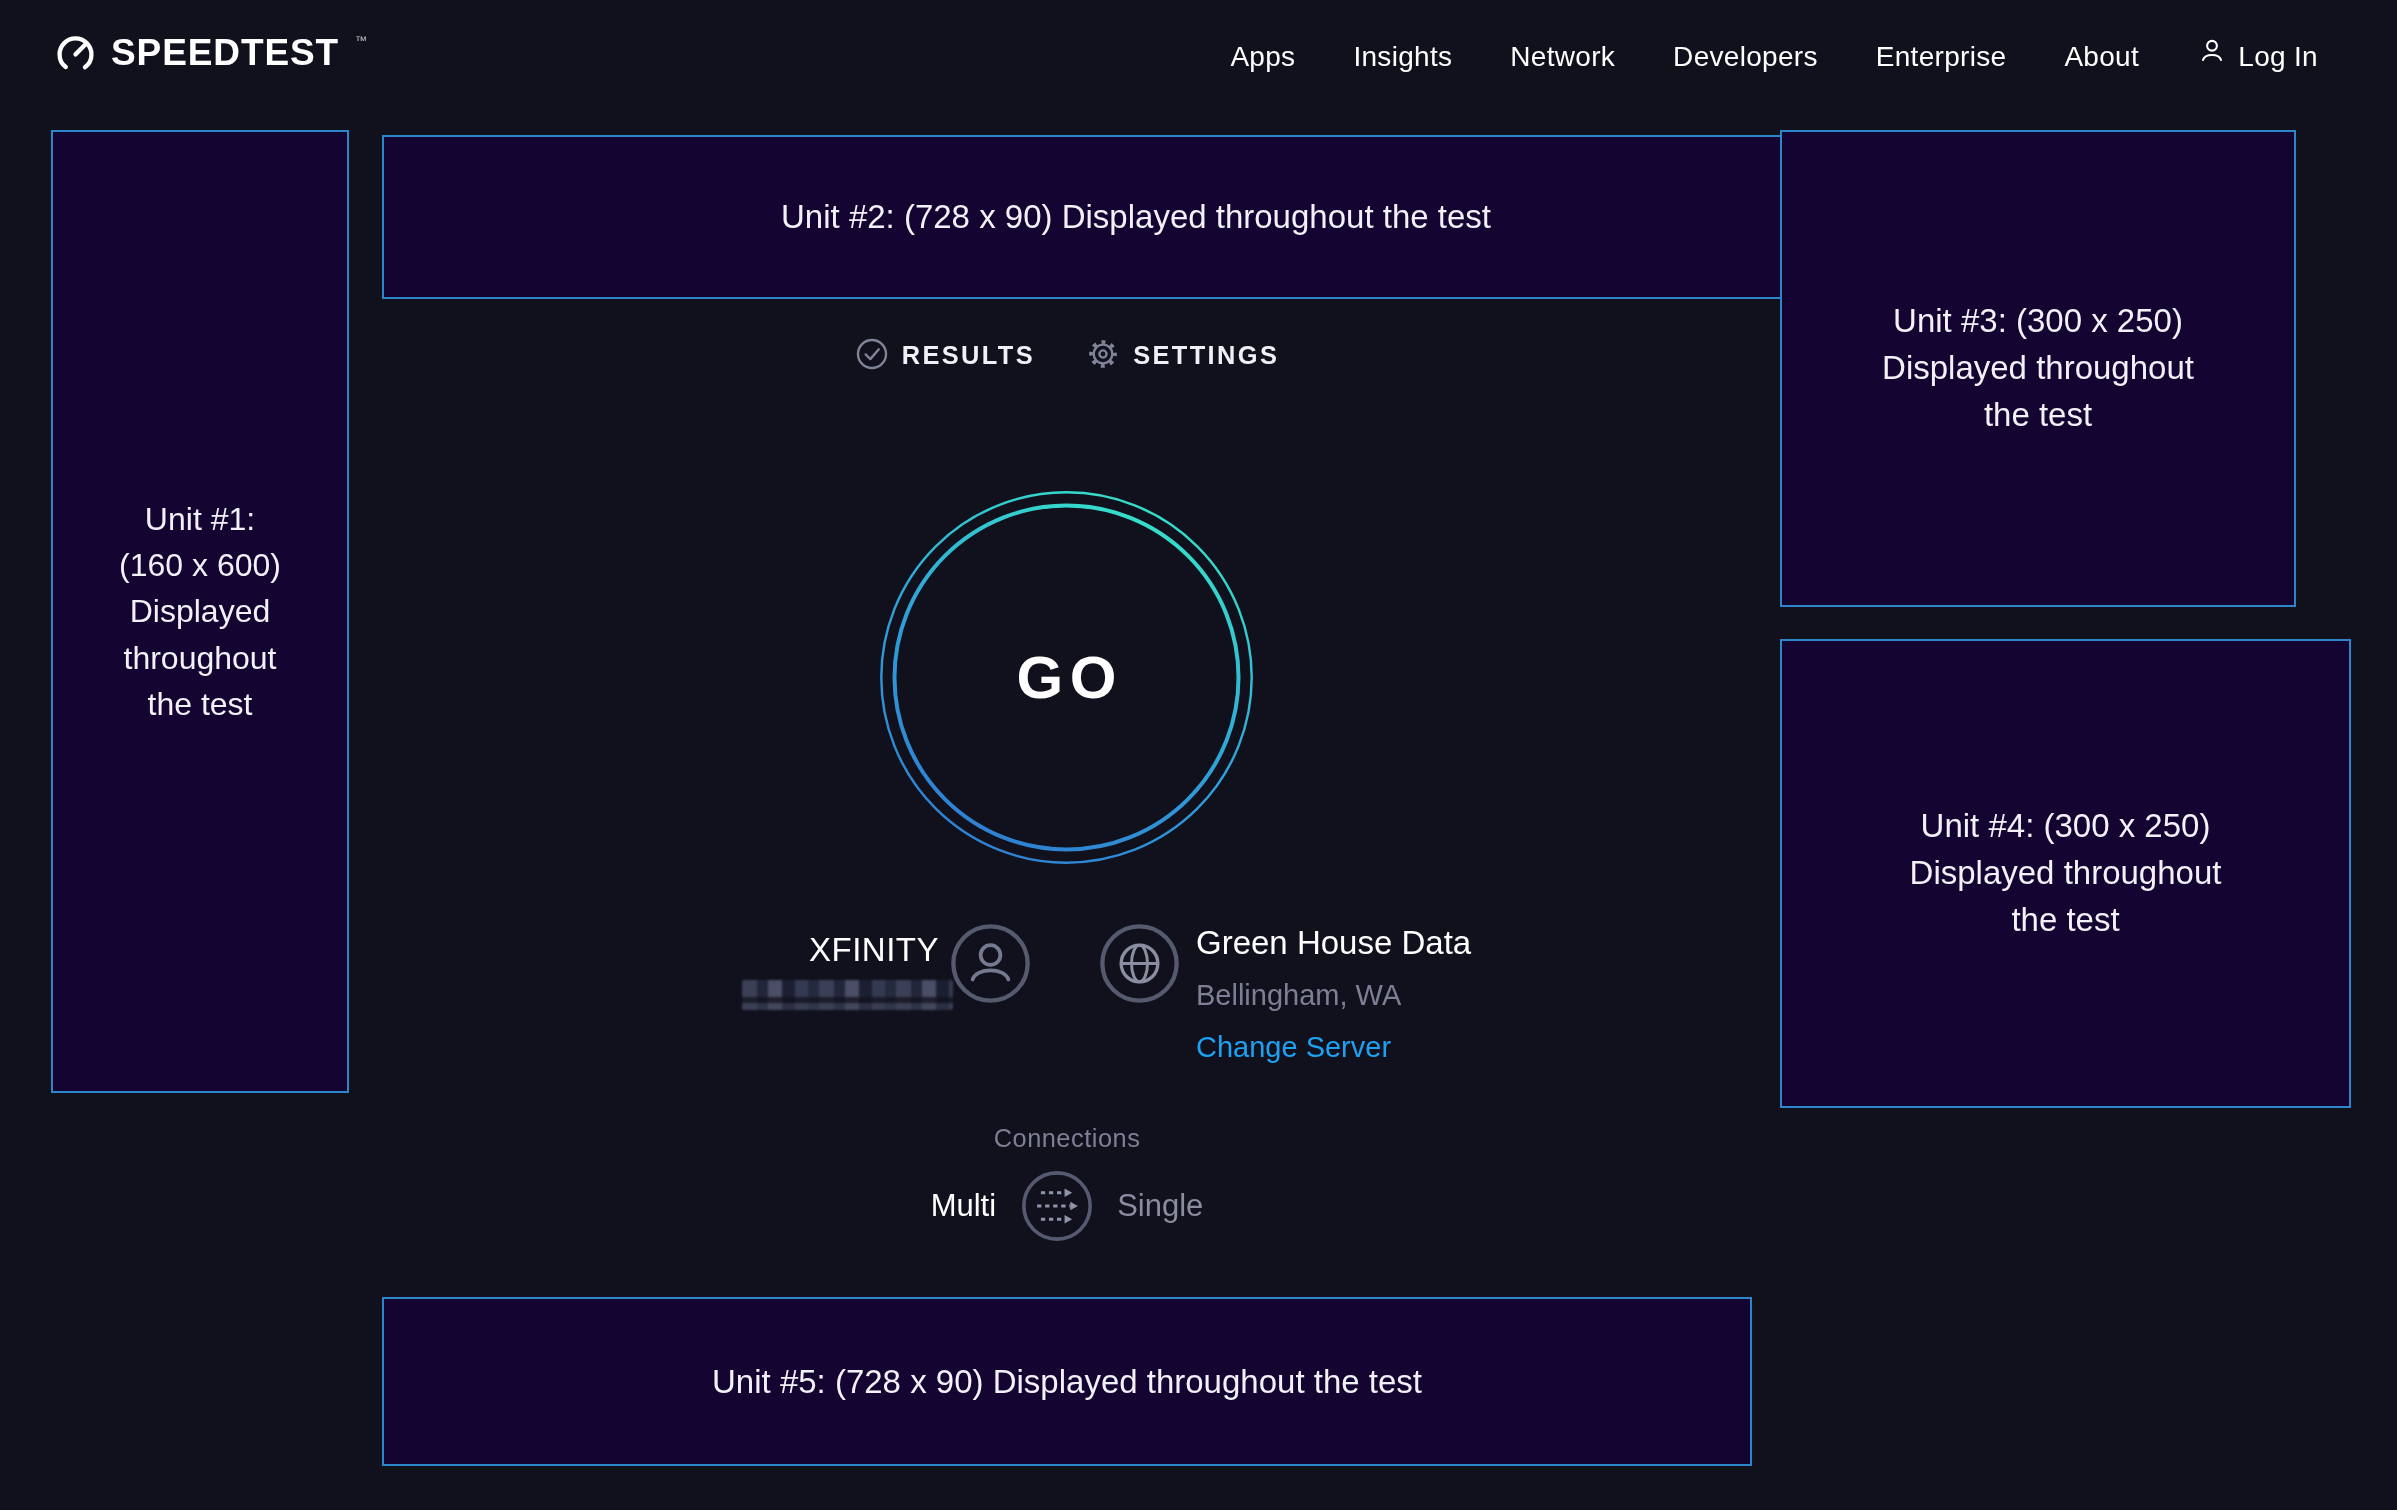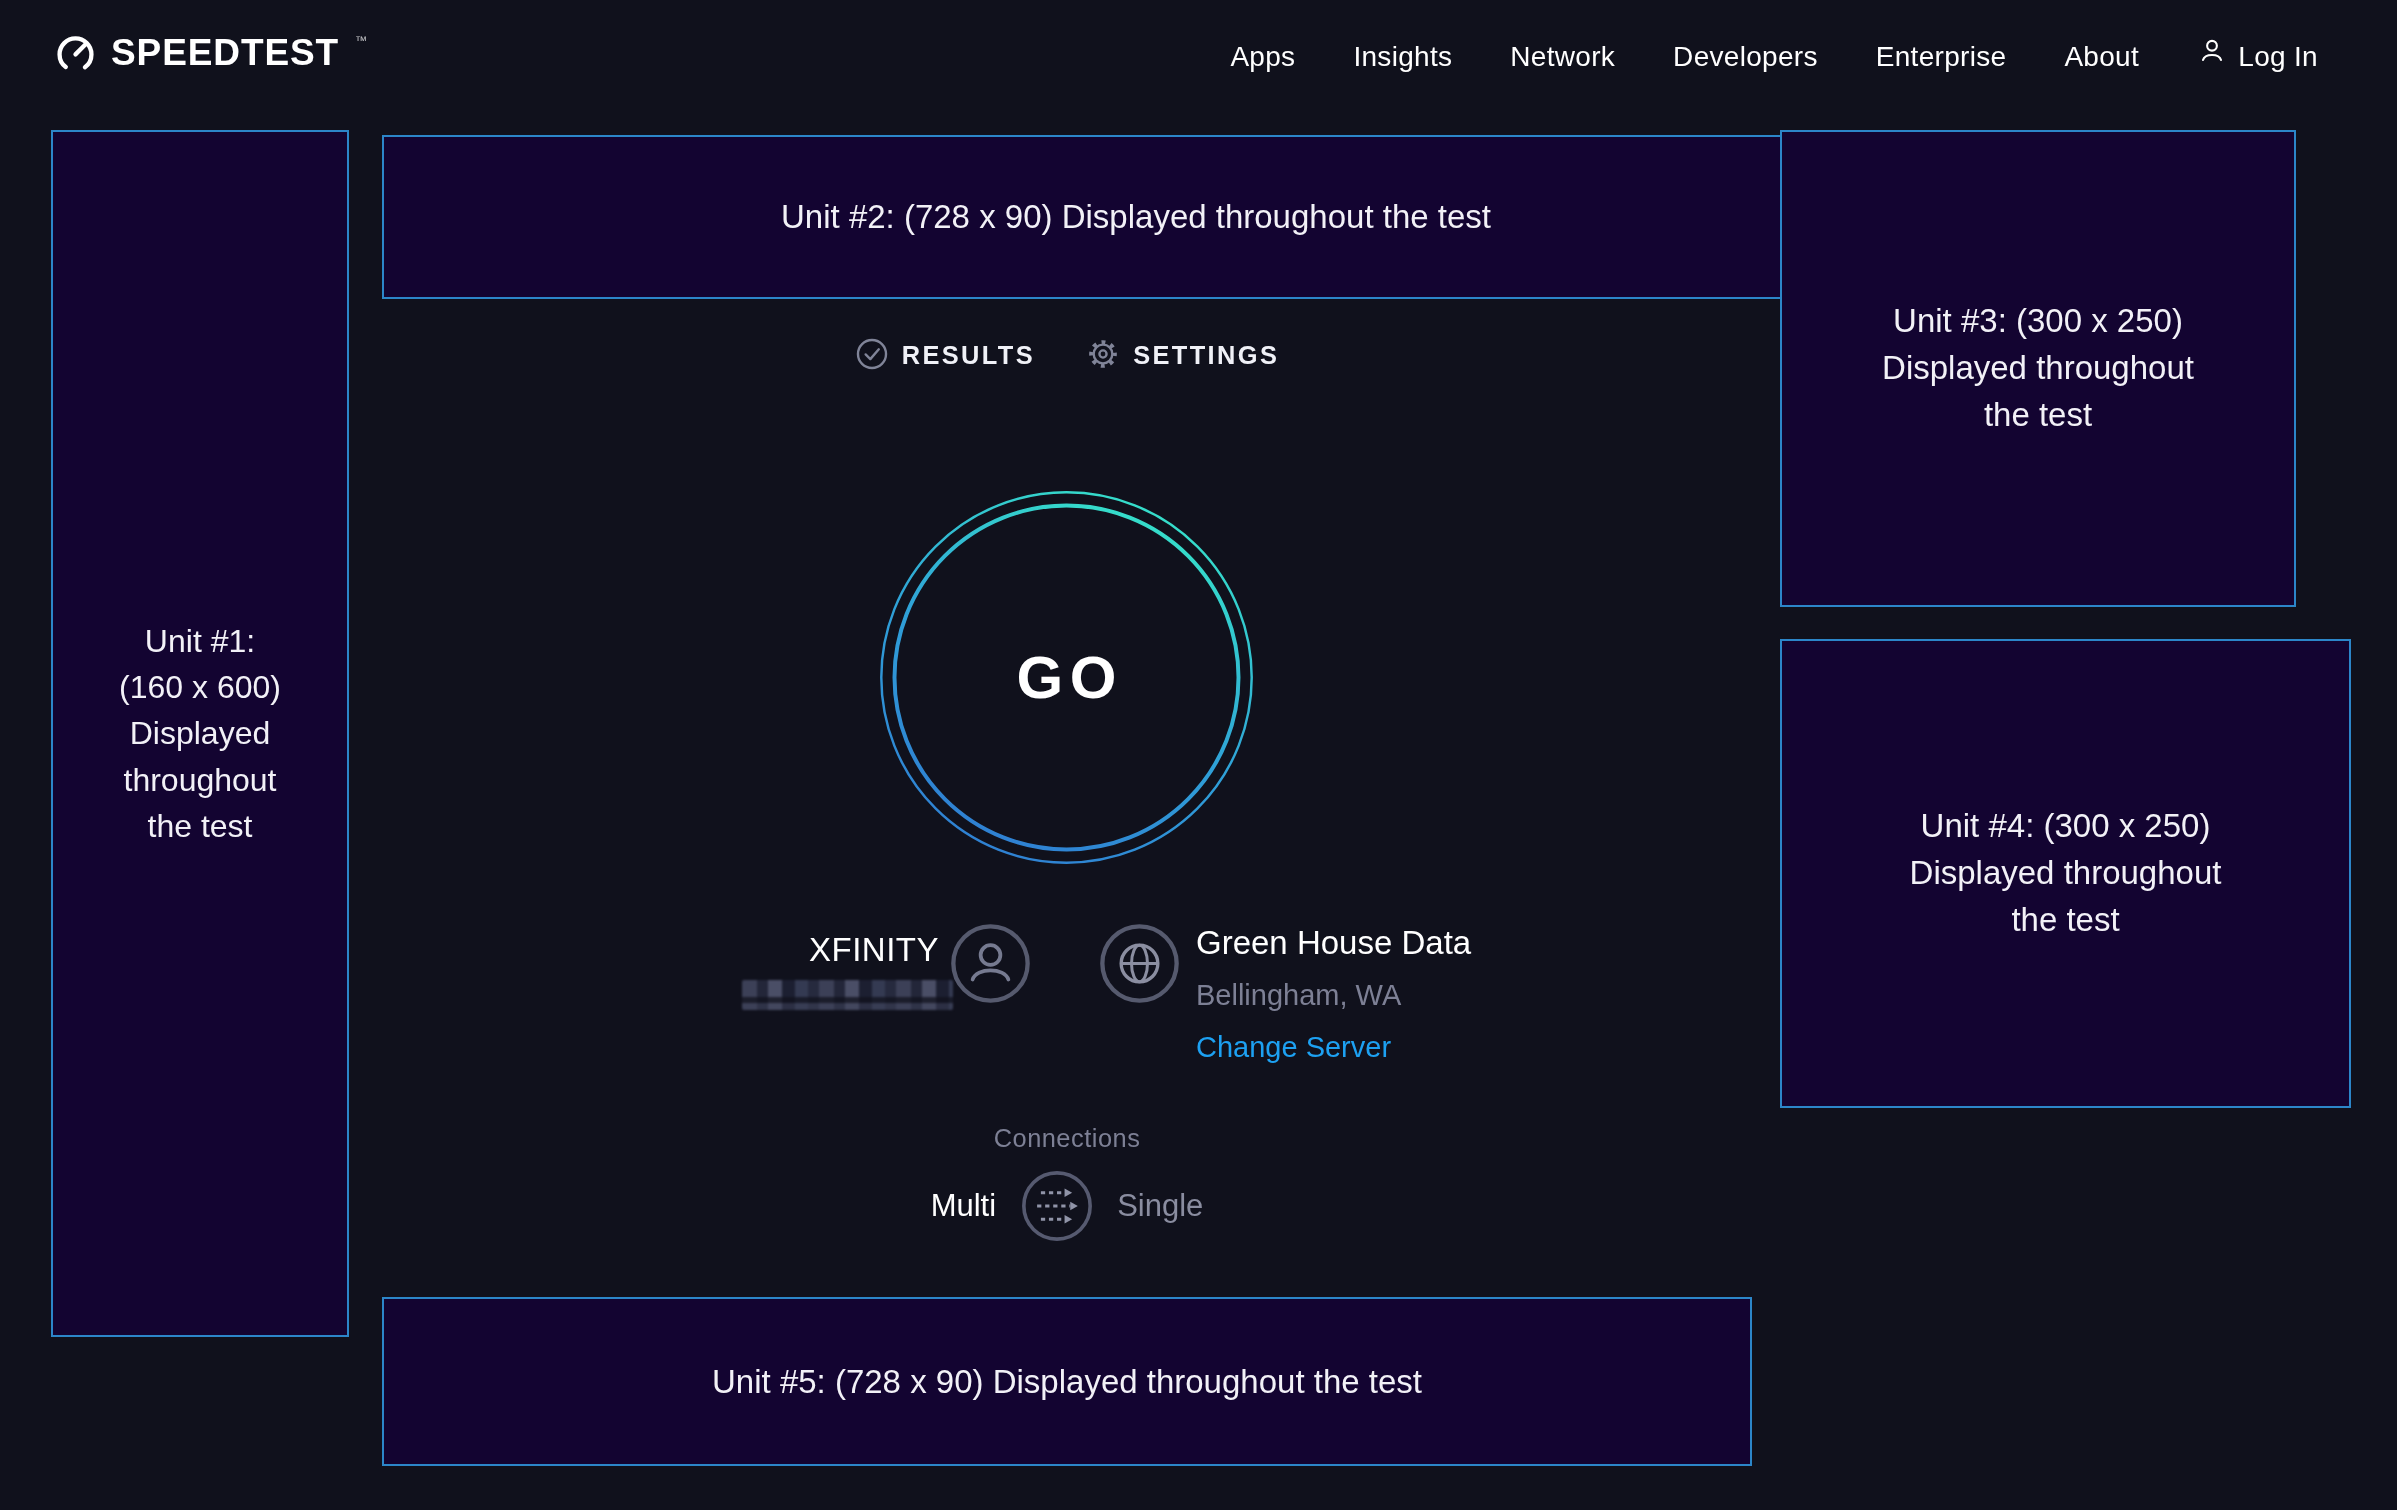--- a/index.html
+++ b/index.html
@@ -24,21 +24,21 @@
   .nav-item { font-size:28px; color:#ffffff; letter-spacing:0.3px; cursor:pointer;margin-top:8px; }
   .login { display:flex; align-items:center; gap:11.3px; cursor:pointer; }
 
   
   .ad {
     position:absolute; border:2.8px solid #2c86c9; background:#130431;
     display:flex; align-items:center; justify-content:center;
     text-align:center; color:#f2f1f7; cursor:pointer;
   }
   .ad .line { display:block; }
-  .ad-1 { left:51px;  top:130px;  width:298px;  height:1207px; font-size:32px; line-height:1.45; }
+  .ad-1 { left:51px;  top:130px;  width:298px;  height:963px; font-size:32px; line-height:1.45; }
   .ad-2 { left:382px; top:135px;  width:1508px; height:164px;  font-size:33px; }
   .ad-3 { left:1780px; top:130px; width:516px;  height:477px;  font-size:33px; line-height:1.42; }
   .ad-4 { left:1780px; top:639px; width:571px;  height:469px;  font-size:33px; line-height:1.42; }
   .ad-5 { left:382px; top:1297px; width:1370px; height:169px;  font-size:33px; }
 
   
   .tabs {
     position:absolute; left:382px; top:337px; width:1370px;
     display:flex; justify-content:center; align-items:center; gap:51px;
   }

